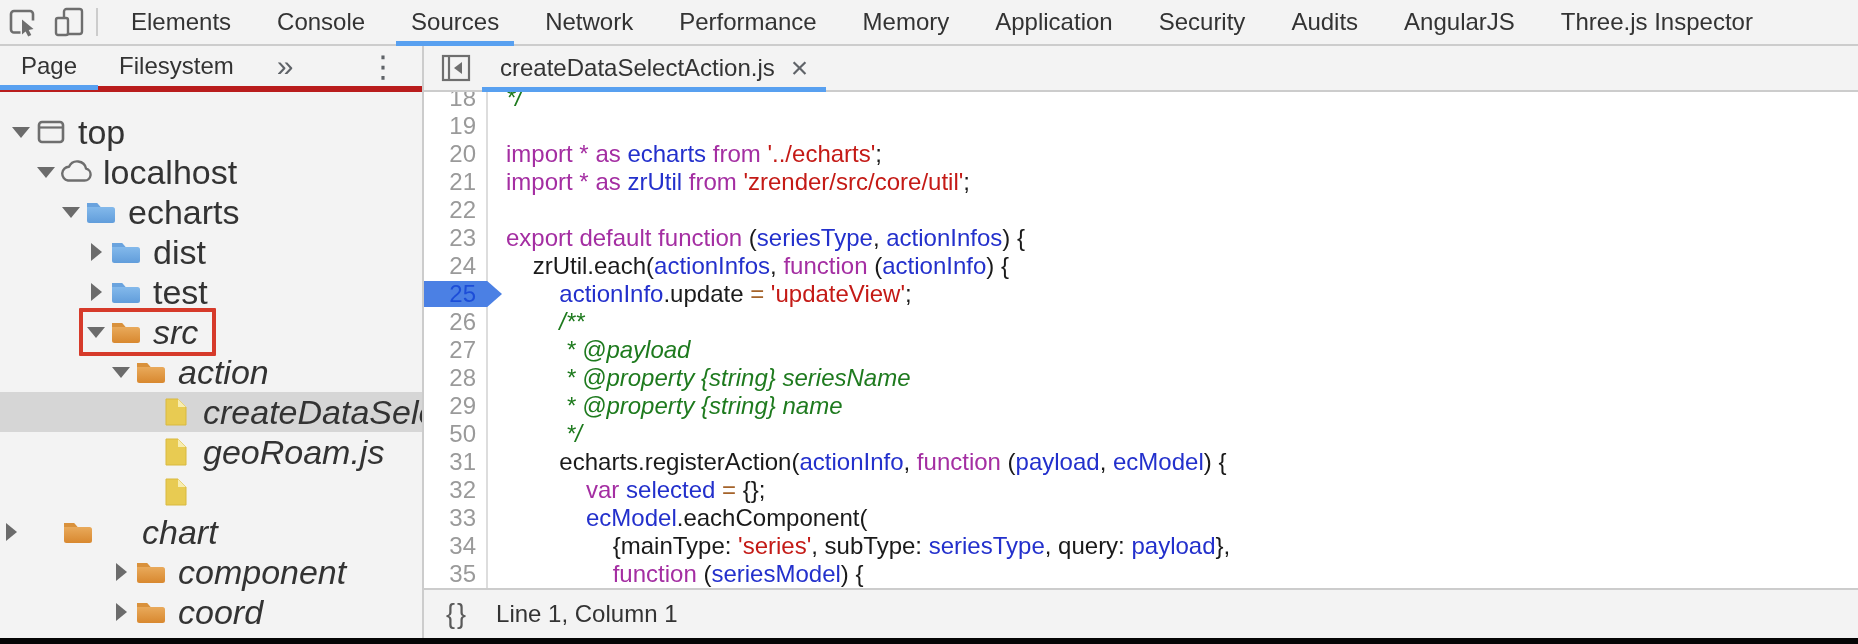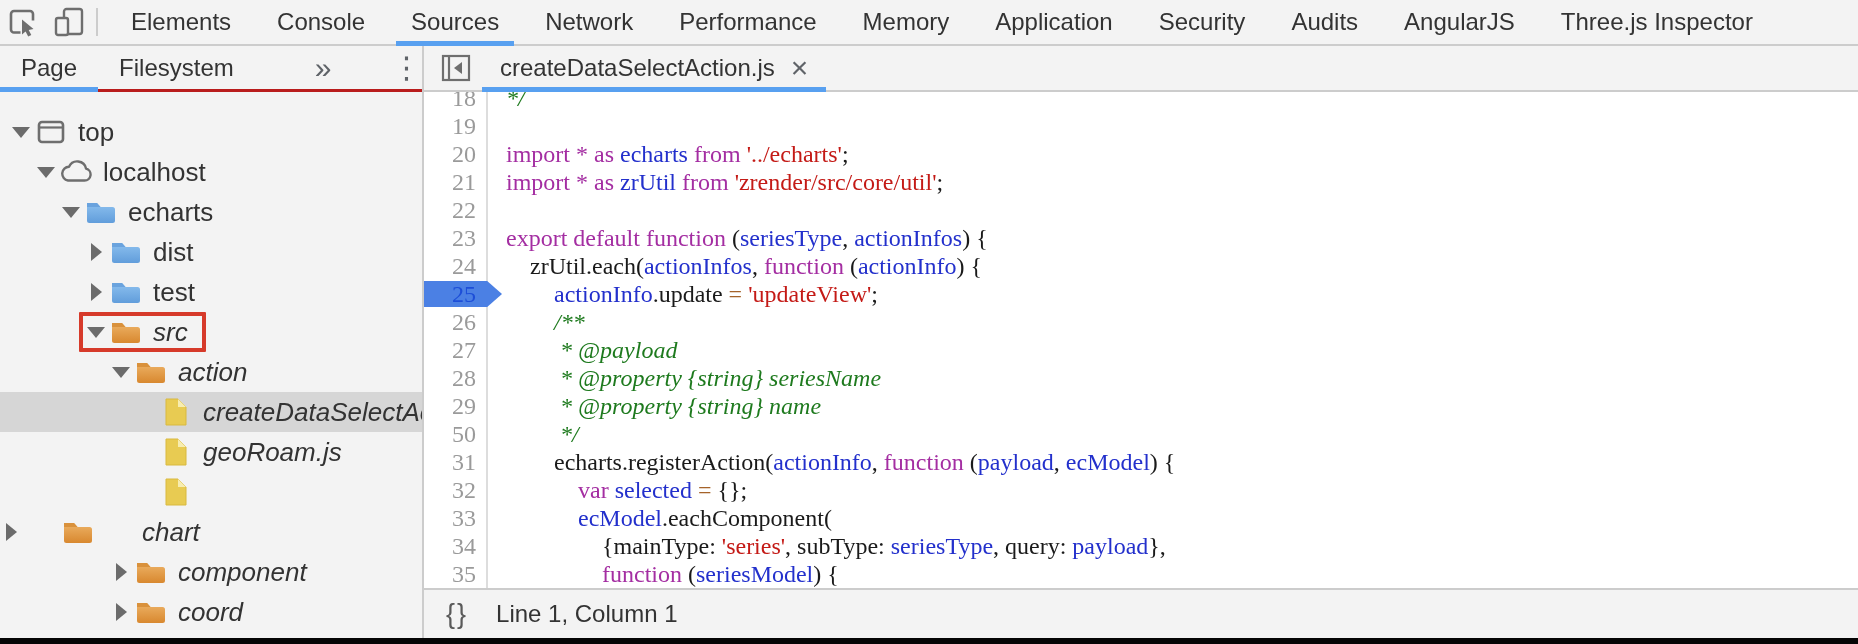--- a/index.html
+++ b/index.html
@@ -15,54 +15,54 @@
             position:relative; white-space:nowrap; cursor:default; }
   .tb-tab.active::after { content:""; position:absolute; left:8px; right:8px; bottom:-2px;
             height:5px; background:#58a0f0; }
 
   
   .main { display:flex; height:592px; }
 
   
   .sidebar { width:424px; background:#f3f3f3; border-right:2px solid #ccc;
              display:flex; flex-direction:column; flex:none; }
-  .nav-header { height:46px; border-bottom:3px solid #b91c1c; display:flex; align-items:center;gap:38px; }
+  .nav-header { height:46px; border-bottom:6px solid #b91c1c; display:flex; align-items:center; }
   .nav-tab { font-size:24px; color:#333; padding:0 21px; height:44px; line-height:44px; position:relative; }
   .nav-tab.active::after { content:""; position:absolute; left:0; right:0; bottom:-2px;
             height:5px; background:#58a0f0; }
   .chevrons { font-size:30px; color:#5f6368; padding:0 22px; }
   .menu-dots { margin-left:auto; margin-right:24px; font-size:30px; color:#5f6368; }
 
   .tree { flex:1; padding-top:20px; overflow:hidden; }
-  .trow { height:40px; display:flex; align-items:center; font-size:26px; color:#333;
+  .trow { height:40px; display:flex; align-items:center; font-size:34px; color:#333;
           white-space:nowrap; }
   .trow.selected { background:#d6d6d6; }
   .arrow { width:22px; flex:none; display:flex; justify-content:center; }
   .tri-d { width:0; height:0; border-left:9px solid transparent; border-right:9px solid transparent;
            border-top:11px solid #6b6b6b; }
   .tri-r { width:0; height:0; border-top:9px solid transparent; border-bottom:9px solid transparent;
            border-left:11px solid #6b6b6b; }
   .ticon { width:34px; height:32px; margin:0 10px 0 2px; flex:none;
            display:flex; align-items:center; justify-content:center; }
   .tlabel.it { font-style:italic; }
   .hlbox { display:inline-flex; align-items:center; border:4px solid #d63a2a;
-           padding:0 14px 0 2px; height:40px; margin-left:-6px; border-radius:1px; }
+           padding:0 14px 0 2px; height:48px; margin-left:-6px; border-radius:1px; }
 
   
   .editor { flex:1; display:flex; flex-direction:column; background:#fff; min-width:0; }
   .etabbar { height:46px; background:#f3f3f3; border-bottom:2px solid #ccc;
              display:flex; align-items:center; flex:none; }
   .nav-toggle { margin:0 10px 0 16px; display:flex; }
   .etab { display:flex; align-items:center; padding:0 18px; height:44px; position:relative;
           font-size:24px; color:#333; }
   .etab::after { content:""; position:absolute; left:0; right:0; bottom:-2px; height:5px;
           background:#58a0f0; }
   .etab .close { margin-left:16px; font-size:30px; color:#5f6368; line-height:1; }
 
-  .code { flex:1; overflow:hidden; font-family:Liberation Serif, serif; font-size:24px;
+  .code { flex:1; overflow:hidden; font-family:Liberation Sans, sans-serif; font-size:24px;
           background:#fff; }
   .cline { display:flex; height:28px; line-height:28px; }
   .cline:first-child { margin-top:-8px; }
   .gut { width:64px; flex:none; border-right:2px solid #ddd; color:#9a9a9a; text-align:right;
          padding-right:10px; position:relative; }
   .gnum { position:relative; z-index:1; }
   .gut.bp .gnum { color:#1d4ed8; }
   .bptag { position:absolute; left:0; top:1px; bottom:1px; width:78px; background:#4b80e4;
            clip-path:polygon(0 0, 81% 0, 100% 50%, 81% 100%, 0 100%); }
   .ccontent { white-space:pre; padding-left:18px; flex:1; overflow:hidden; }

